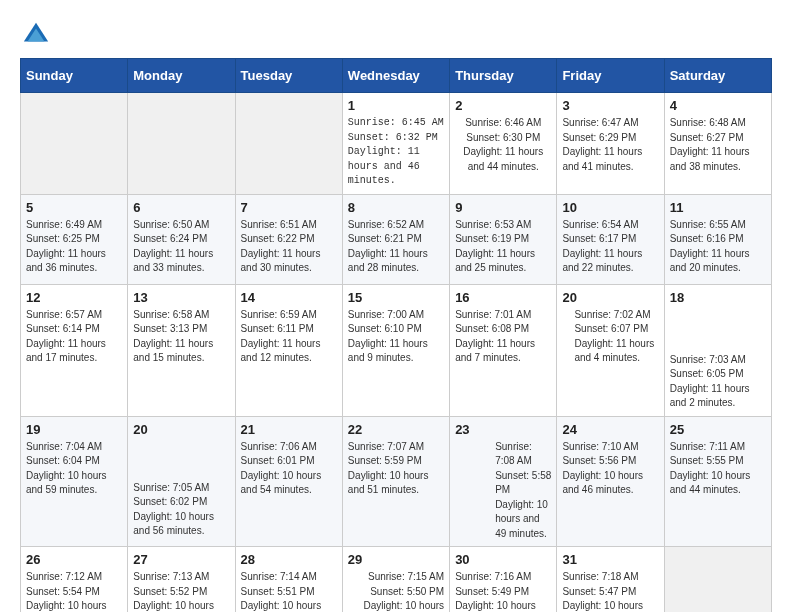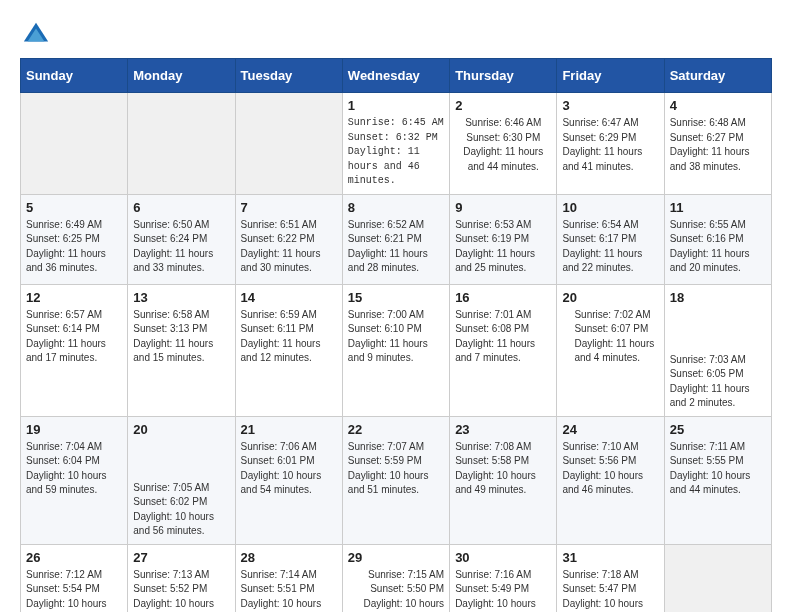--- a/index.html
+++ b/index.html
@@ -252,21 +252,21 @@
 Daylight: 10 hours and 54 minutes.</div>
         </td>
         <td>
           <div class="day-num">22</div>
           <div class="day-info" style="white-space: pre-line;">Sunrise: 7:07 AM
 Sunset: 5:59 PM
 Daylight: 10 hours and 51 minutes.</div>
         </td>
         <td>
           <div class="day-num">23</div>
-          <div class="day-info" style="white-space: pre-line;">Sunrise: 7:08 AM
+          <div class="day-info" style="white-space: pre-line; margin-left: 40px;">Sunrise: 7:08 AM
 Sunset: 5:58 PM
 Daylight: 10 hours and 49 minutes.</div>
         </td>
         <td>
           <div class="day-num">24</div>
           <div class="day-info" style="white-space: pre-line;">Sunrise: 7:10 AM
 Sunset: 5:56 PM
 Daylight: 10 hours and 46 minutes.</div>
         </td>
         <td>

